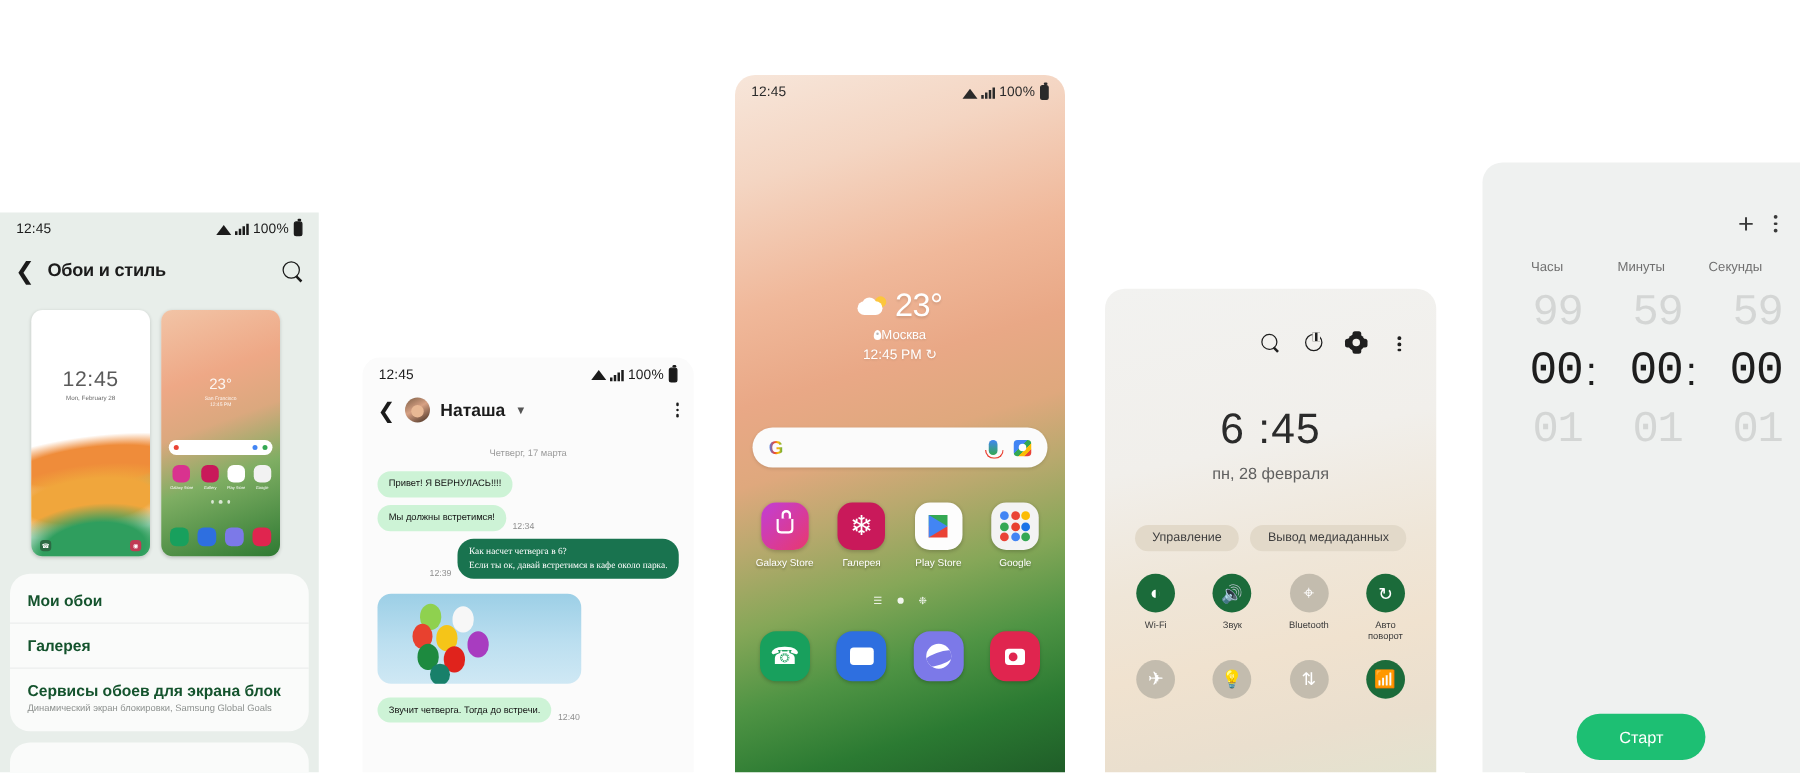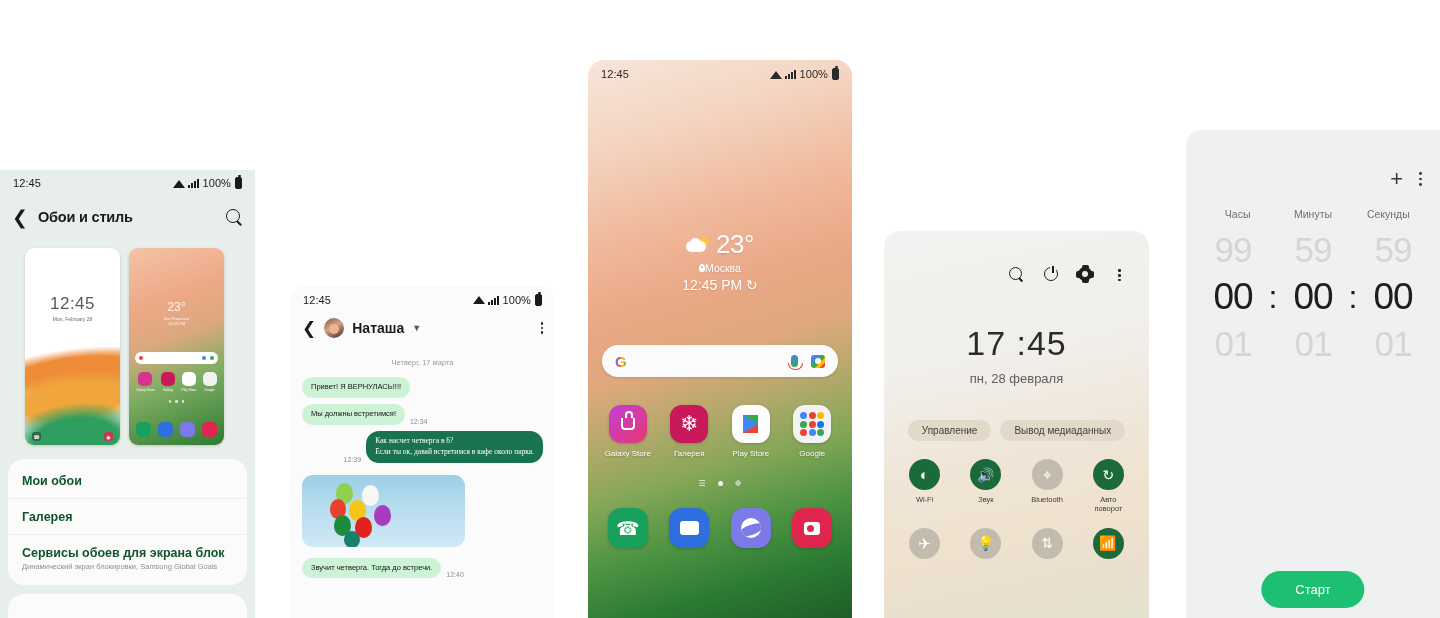--- a/index.html
+++ b/index.html
@@ -138,21 +138,21 @@
   .p3-weather { text-align:center; margin-top:145px; color:#fff; }
   .p3-w-main { display:flex; align-items:center; justify-content:center; gap:6px; }
   .p3-cloud { position:relative; width:24px; height:16px; }
   .p3-cloud .sun { position:absolute; right:1px; top:0px; width:9px;height:9px;border-radius:50%;background:#fcc63c; }
   .p3-cloud .c1 { position:absolute; left:0; bottom:1px; width:20px;height:11px;border-radius:7px;background:#fff; }
   .p3-cloud .c2 { position:absolute; left:4px; bottom:5px; width:11px;height:10px;border-radius:50%;background:#fff; }
   .p3-temp { font-size:26px; font-weight:300; letter-spacing:-.5px; text-shadow:0 1px 2px rgba(0,0,0,.12); }
   .p3-loc { font-size:10.5px; margin-top:2px; display:flex; align-items:center; justify-content:center; gap:0; text-shadow:0 1px 2px rgba(0,0,0,.12);}
   .pin { width:6px;height:8px;background:#fff; border-radius:50% 50% 50% 50%/60% 60% 40% 40%; position:relative;}
   .pin::after{content:'';position:absolute;left:1.8px;top:2px;width:2.4px;height:2.4px;border-radius:50%;background:rgba(0,0,0,.28);}
-  .p3-time { font-size:14px; margin-top:3px; text-shadow:0 1px 2px rgba(0,0,0,.12); }
+  .p3-time { font-size:11px; margin-top:3px; text-shadow:0 1px 2px rgba(0,0,0,.12); }
   .p3-search {
     margin:52px 14px 0; height:32px; background:#fbfbfb; border-radius:18px;
     display:flex; align-items:center; justify-content:space-between; padding:0 13px;
     box-shadow:0 1px 3px rgba(0,0,0,.13);
   }
   .g-logo { font-size:15px; font-weight:bold; background:linear-gradient(90deg,#4285f4,#ea4335 38%,#fbbc05 62%,#34a853); -webkit-background-clip:text; background-clip:text; color:transparent; }
   .p3-sr { display:flex; align-items:center; gap:13px; }
   .mic { width:7px;height:12px;border-radius:4px;background:linear-gradient(180deg,#4285f4,#34a853); position:relative;}
   .mic::after{content:'';position:absolute;left:-3px;bottom:-3px;width:13px;height:6px;border:1.6px solid #ea4335;border-top:none;border-radius:0 0 8px 8px;}
   .lens { width:14px;height:13px;border-radius:3px;background:linear-gradient(135deg,#4285f4 0 40%,#34a853 40% 60%,#fbbc05 60% 80%,#ea4335 80%); position:relative;}
@@ -195,21 +195,21 @@
 
   
   #p5 { left:1186px; top:130px; width:254px; height:488px; background:#eff1f0; border-radius:16px 0 0 0; }
   .p5-top { display:flex; justify-content:flex-end; align-items:center; gap:16px; padding:38px 18px 0; }
   .p5-plus { font-size:22px; color:#3a3a3a; font-weight:300; line-height:1; }
   .p5-more b{display:block;width:2.8px;height:2.8px;border-radius:50%;background:#3a3a3a;margin:2.4px auto;}
   .p5-heads { display:flex; padding:18px 14px 0; }
   .p5-heads div { flex:1; text-align:center; font-size:10.5px; color:#707070; }
   .p5-wheel { padding:10px 14px 0; }
   .p5-rowv { display:flex; align-items:center; justify-content:center; }
-  .p5-rowv .col { flex:1; text-align:center; }
+  .p5-rowv .col { flex:1; text-align:right;font-family:Liberation Mono, monospace; }
   .p5-ghost { font-size:35px; font-weight:300; color:#d4d6d5; letter-spacing:-1px; }
   .p5-main { font-size:37px; font-weight:400; color:#1e1e1e; letter-spacing:-1px; }
   .p5-colon { font-size:32px; color:#1e1e1e; width:14px; text-align:center; font-weight:300; }
   .p5-colon.ghost { color:transparent; }
   .p5-start { position:absolute; left:50%; transform:translateX(-50%); bottom:10px;
               background:#1dbf73; color:#fff; border:none; border-radius:22px;
               padding:11px 34px; font-size:13px; font-family:inherit; cursor:pointer; }
 </style>
 </head>
 <body>
@@ -499,21 +499,21 @@
           <i></i>
         </span>
       <span class="q-ic q-more">
           <b></b>
           <b></b>
           <b></b>
         </span>
     </div>
 
     <div class="p4-clock">
-      <div class="p4-time">17 :45</div>
+      <div class="p4-time">6 :45</div>
       <div class="p4-date">пн, 28 февраля</div>
     </div>
 
     <div class="p4-chips">
       <span class="chip">Управление</span>
       <span class="chip">Вывод медиаданных</span>
     </div>
 
     <div class="p4-toggles">
       <div class="tg on">

